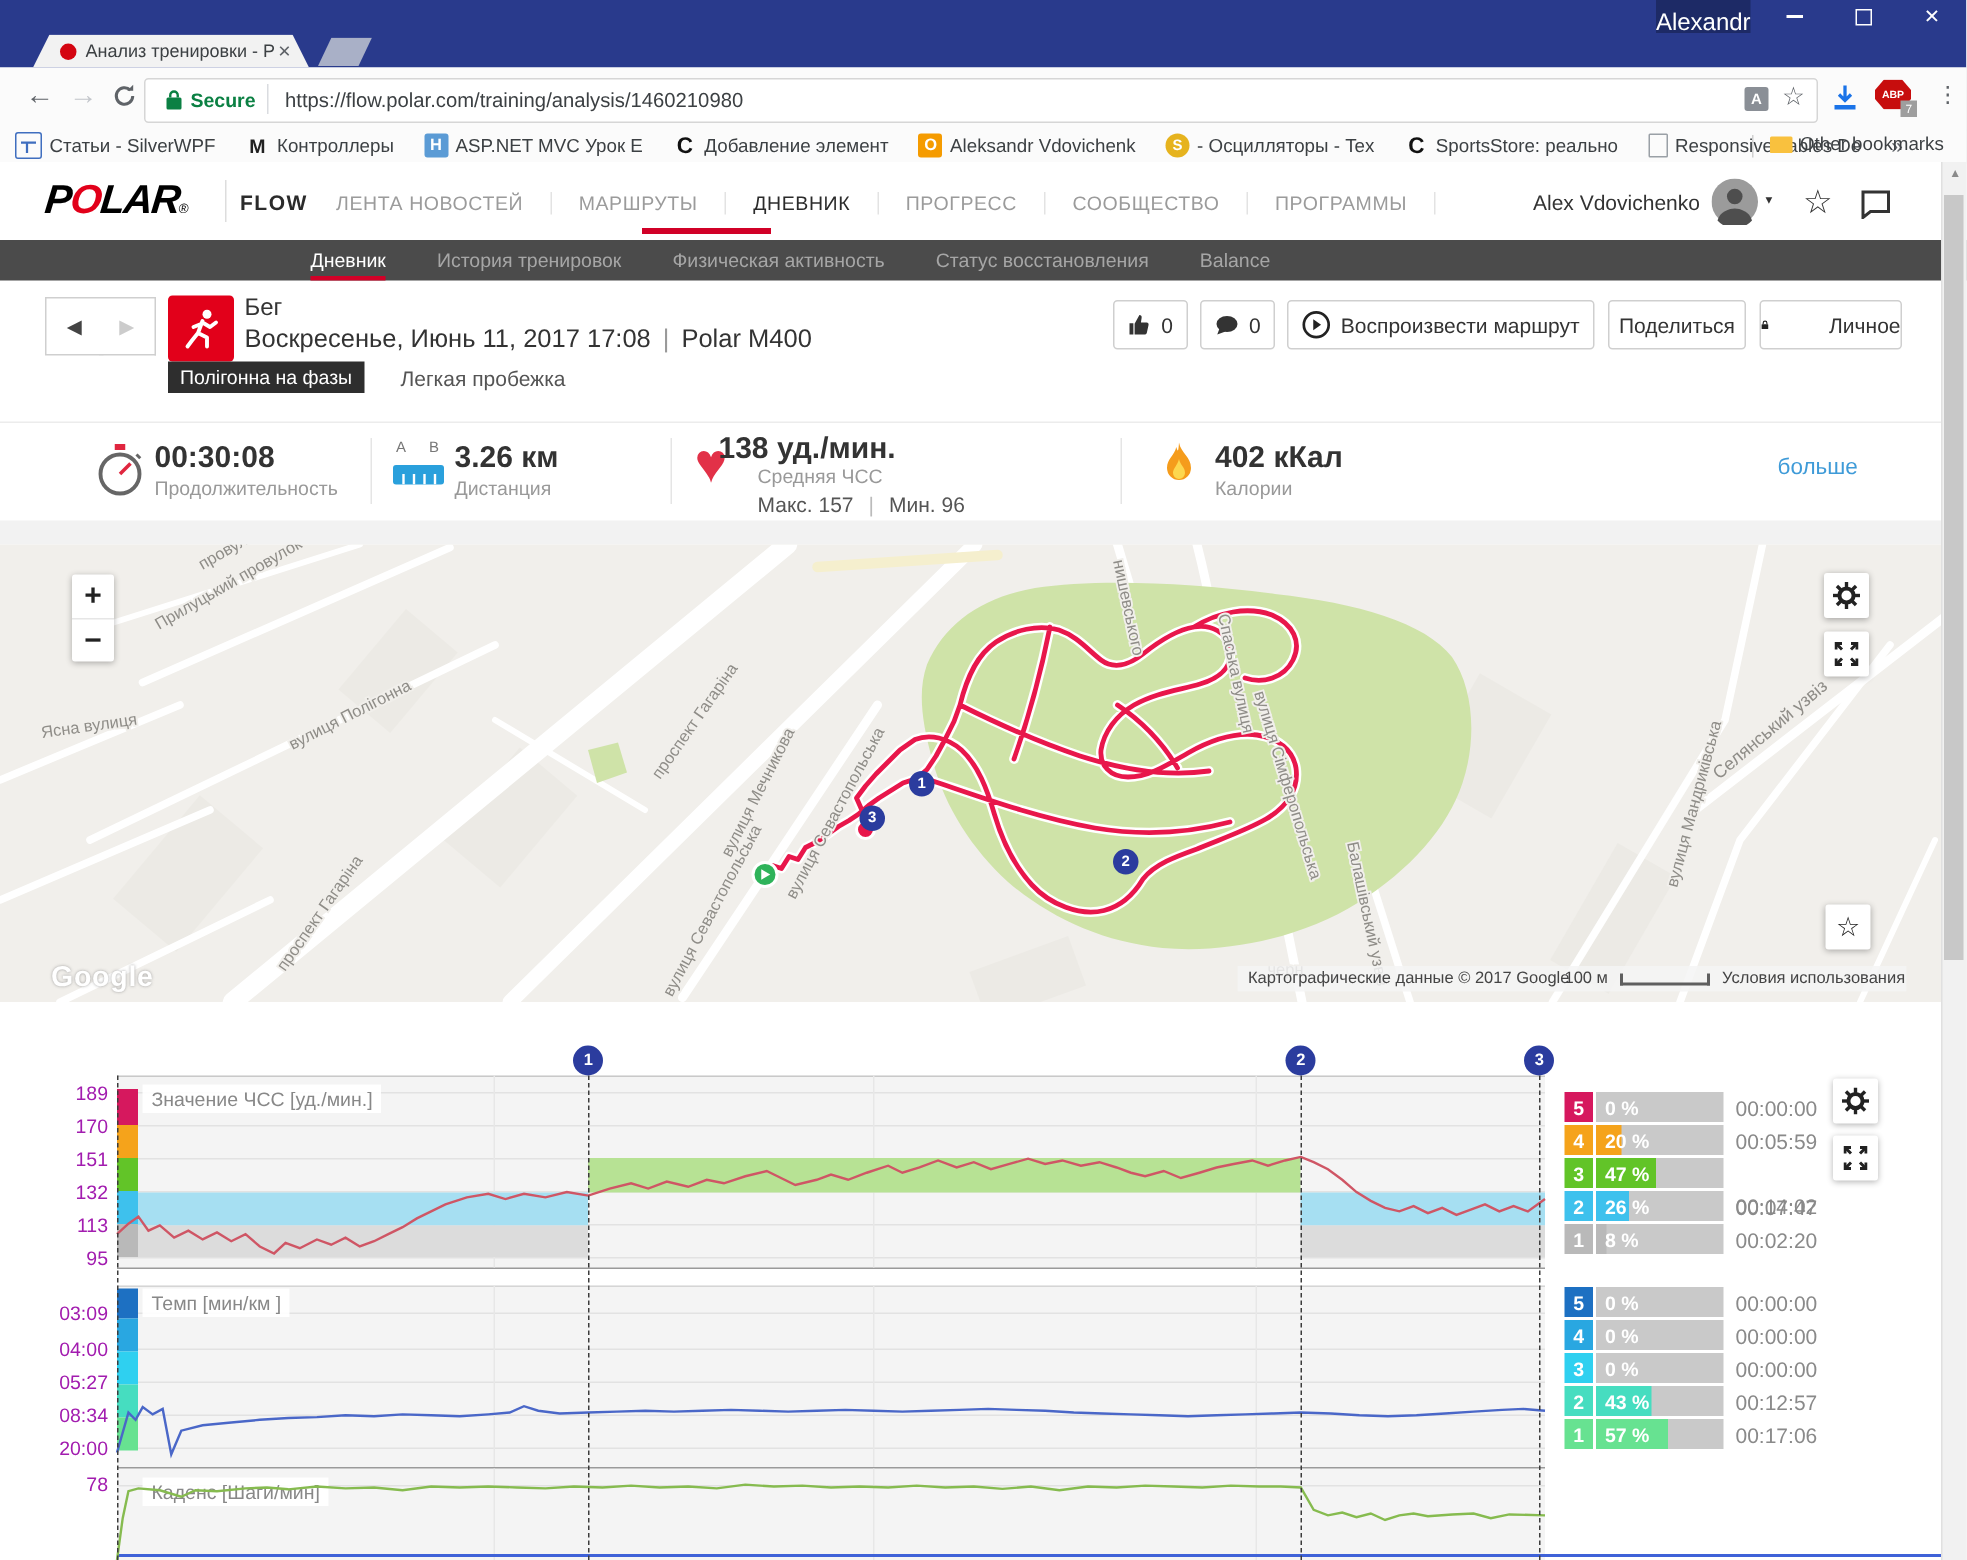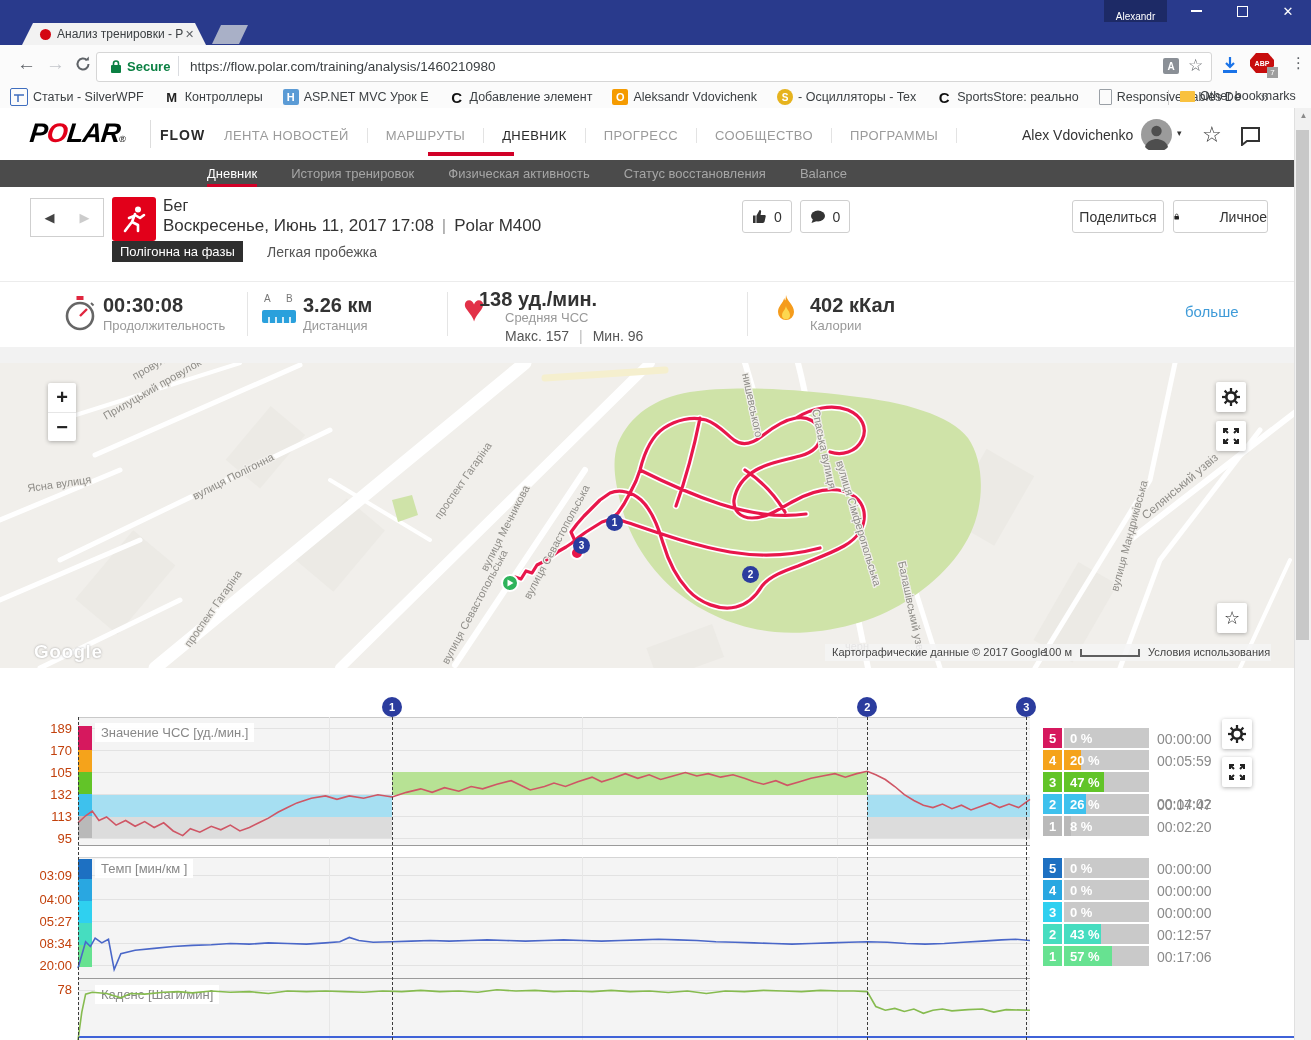--- a/index.html
+++ b/index.html
@@ -7,21 +7,21 @@
         font-family:"Liberation Sans","DejaVu Sans",sans-serif;-webkit-font-smoothing:antialiased;}
   .abs{position:absolute;}
   .flex{display:flex;align-items:center;}
   
   .titlebar{left:0;top:0;width:1311px;height:22px;background:#293a8c;}
   .tabstrip{left:0;top:22px;width:1311px;height:23px;background:#293a8c;}
   .tab{left:22px;top:23px;width:184px;height:22px;background:#f2f2f2;
        clip-path:polygon(11px 0,173px 0,184px 22px,0 22px);display:flex;align-items:center;padding-left:0;}
   .newtab{left:212px;top:25px;width:36px;height:19px;background:#a9b0c7;
        clip-path:polygon(9px 0,36px 0,27px 19px,0 19px);}
-  .profilechip{left:1104px;top:0;width:63px;height:32px;background:#1d2a66;color:#fff;font-size:10px;
+  .profilechip{left:1104px;top:0;width:63px;height:32px;background:#1d2a66;color:#fff;font-size:16px;
        display:flex;align-items:center;justify-content:center;}
   .winbtn{top:0;width:40px;height:22px;display:flex;align-items:center;justify-content:center;color:#fff;}
   .toolbar{left:0;top:45px;width:1311px;height:41px;background:#fbfbfb;border-bottom:1px solid #e6e6e6;}
   .omnibox{left:96px;top:52px;width:1114px;height:28px;background:#fff;border:1px solid #d6d6d6;border-radius:3px;}
   .bookmarksbar{left:0;top:86px;width:1311px;height:22px;background:#fbfbfb;border-bottom:1px solid #d8d8d8;}
   .bmitem{display:flex;align-items:center;gap:5px;font-size:12.5px;color:#3c4043;white-space:nowrap;}
   .bmico{width:16px;height:16px;display:flex;align-items:center;justify-content:center;flex:none;border-radius:2px;
          font-weight:bold;}
   
   .polarhead{left:0;top:108px;width:1311px;height:52px;background:#fff;}
@@ -48,21 +48,21 @@
   .vdiv{width:1px;background:#e5e5e5;}
   
   .mapbox{left:0;top:363px;width:1311px;height:305px;background:#f1efeb;overflow:hidden;}
   .mapctl{background:#fff;border-radius:2px;box-shadow:0 1px 4px rgba(0,0,0,.3);}
   .mapmarker{position:absolute;width:17px;height:17px;border-radius:50%;background:#2b3c9e;color:#fff;
        font-size:10px;font-weight:bold;display:flex;align-items:center;justify-content:center;z-index:5;}
   
   .plotbg{background:#f4f4f4;}
   .gridh{height:1px;background:#e2e2e2;}
   .gridv{width:1px;background:#e7e7e7;}
-  .tick{font-size:13px;color:#c2410c;width:40px;text-align:right;}
+  .tick{font-size:13px;color:#a21caf;width:40px;text-align:right;}
   .chip{background:rgba(255,255,255,.92);color:#888;font-size:13px;padding:2px 6px;white-space:nowrap;z-index:3;}
   .band{position:absolute;z-index:1;}
   .zcol{width:14px;z-index:2;}
   .dashline{position:absolute;width:0;border-left:1px dashed #3c3c3c;z-index:4;}
   .cmarker{position:absolute;width:20px;height:20px;border-radius:50%;background:#2b3c9e;color:#fff;font-size:11px;
        font-weight:bold;display:flex;align-items:center;justify-content:center;z-index:5;}
   .zrow{position:absolute;height:20px;display:flex;}
   .znum{width:19px;height:20px;color:#fff;font-size:13px;font-weight:bold;display:flex;align-items:center;
        justify-content:center;flex:none;}
   .zbar{width:85px;height:20px;background:#c9c9c9;margin-left:2px;position:relative;overflow:hidden;}
@@ -242,20 +242,27 @@
       </svg>
     <span>0</span>
   </div>
   <div class="abs hbtn" style="left:800px;top:200px;width:50px;">
     <svg width="16" height="14" viewBox="0 0 16 14">
         <ellipse cx="8" cy="6" rx="7" ry="5.4" fill="#333"></ellipse>
         <path d="M3 9l-1.5 4L7 11z" fill="#333"></path>
       </svg>
     <span>0</span>
   </div>
+  <div class="abs hbtn" style="left:858px;top:200px;width:205px;">
+    <svg width="19" height="19" viewBox="0 0 19 19">
+        <circle cx="9.5" cy="9.5" r="8.3" fill="none" stroke="#222" stroke-width="1.8"></circle>
+        <path d="M7.5 5.8l5.2 3.7-5.2 3.7z" fill="#222"></path>
+      </svg>
+    <span>Воспроизвести маршрут</span>
+  </div>
   <div class="abs hbtn" style="left:1072px;top:200px;width:92px;">
     <span>Поделиться</span>
   </div>
   <div class="abs hbtn" style="left:1173px;top:200px;width:95px;gap:40px;">
     <svg width="13" height="15" viewBox="0 0 13 15">
         <rect x="1" y="6.5" width="11" height="8" rx="1" fill="#222"></rect>
         <path d="M3.5 6.5V4.6a3 3 0 0 1 6 0v1.9" fill="none" stroke="#222" stroke-width="1.8"></path>
       </svg>
     <span>Личное</span>
   </div>
@@ -447,21 +454,21 @@
   <div class="abs gridv" style="left:837px;top:717px;height:128px;"></div>
   <div class="abs gridv" style="left:329px;top:857px;height:121px;"></div>
   <div class="abs gridv" style="left:582px;top:857px;height:121px;"></div>
   <div class="abs gridv" style="left:837px;top:857px;height:121px;"></div>
   <div class="abs gridv" style="left:329px;top:979px;height:61px;"></div>
   <div class="abs gridv" style="left:582px;top:979px;height:61px;"></div>
   <div class="abs gridv" style="left:837px;top:979px;height:61px;"></div>
 
   <div class="abs tick" style="left:32px;top:721px;">189</div>
   <div class="abs tick" style="left:32px;top:743px;">170</div>
-  <div class="abs tick" style="left:32px;top:765px;">105</div>
+  <div class="abs tick" style="left:32px;top:765px;">151</div>
   <div class="abs tick" style="left:32px;top:787px;">132</div>
   <div class="abs tick" style="left:32px;top:809px;">113</div>
   <div class="abs tick" style="left:32px;top:831px;">95</div>
   <div class="abs tick" style="left:32px;top:868px;">03:09</div>
   <div class="abs tick" style="left:32px;top:892px;">04:00</div>
   <div class="abs tick" style="left:32px;top:914px;">05:27</div>
   <div class="abs tick" style="left:32px;top:936px;">08:34</div>
   <div class="abs tick" style="left:32px;top:958px;">20:00</div>
   <div class="abs tick" style="left:32px;top:982px;">78</div>
 

